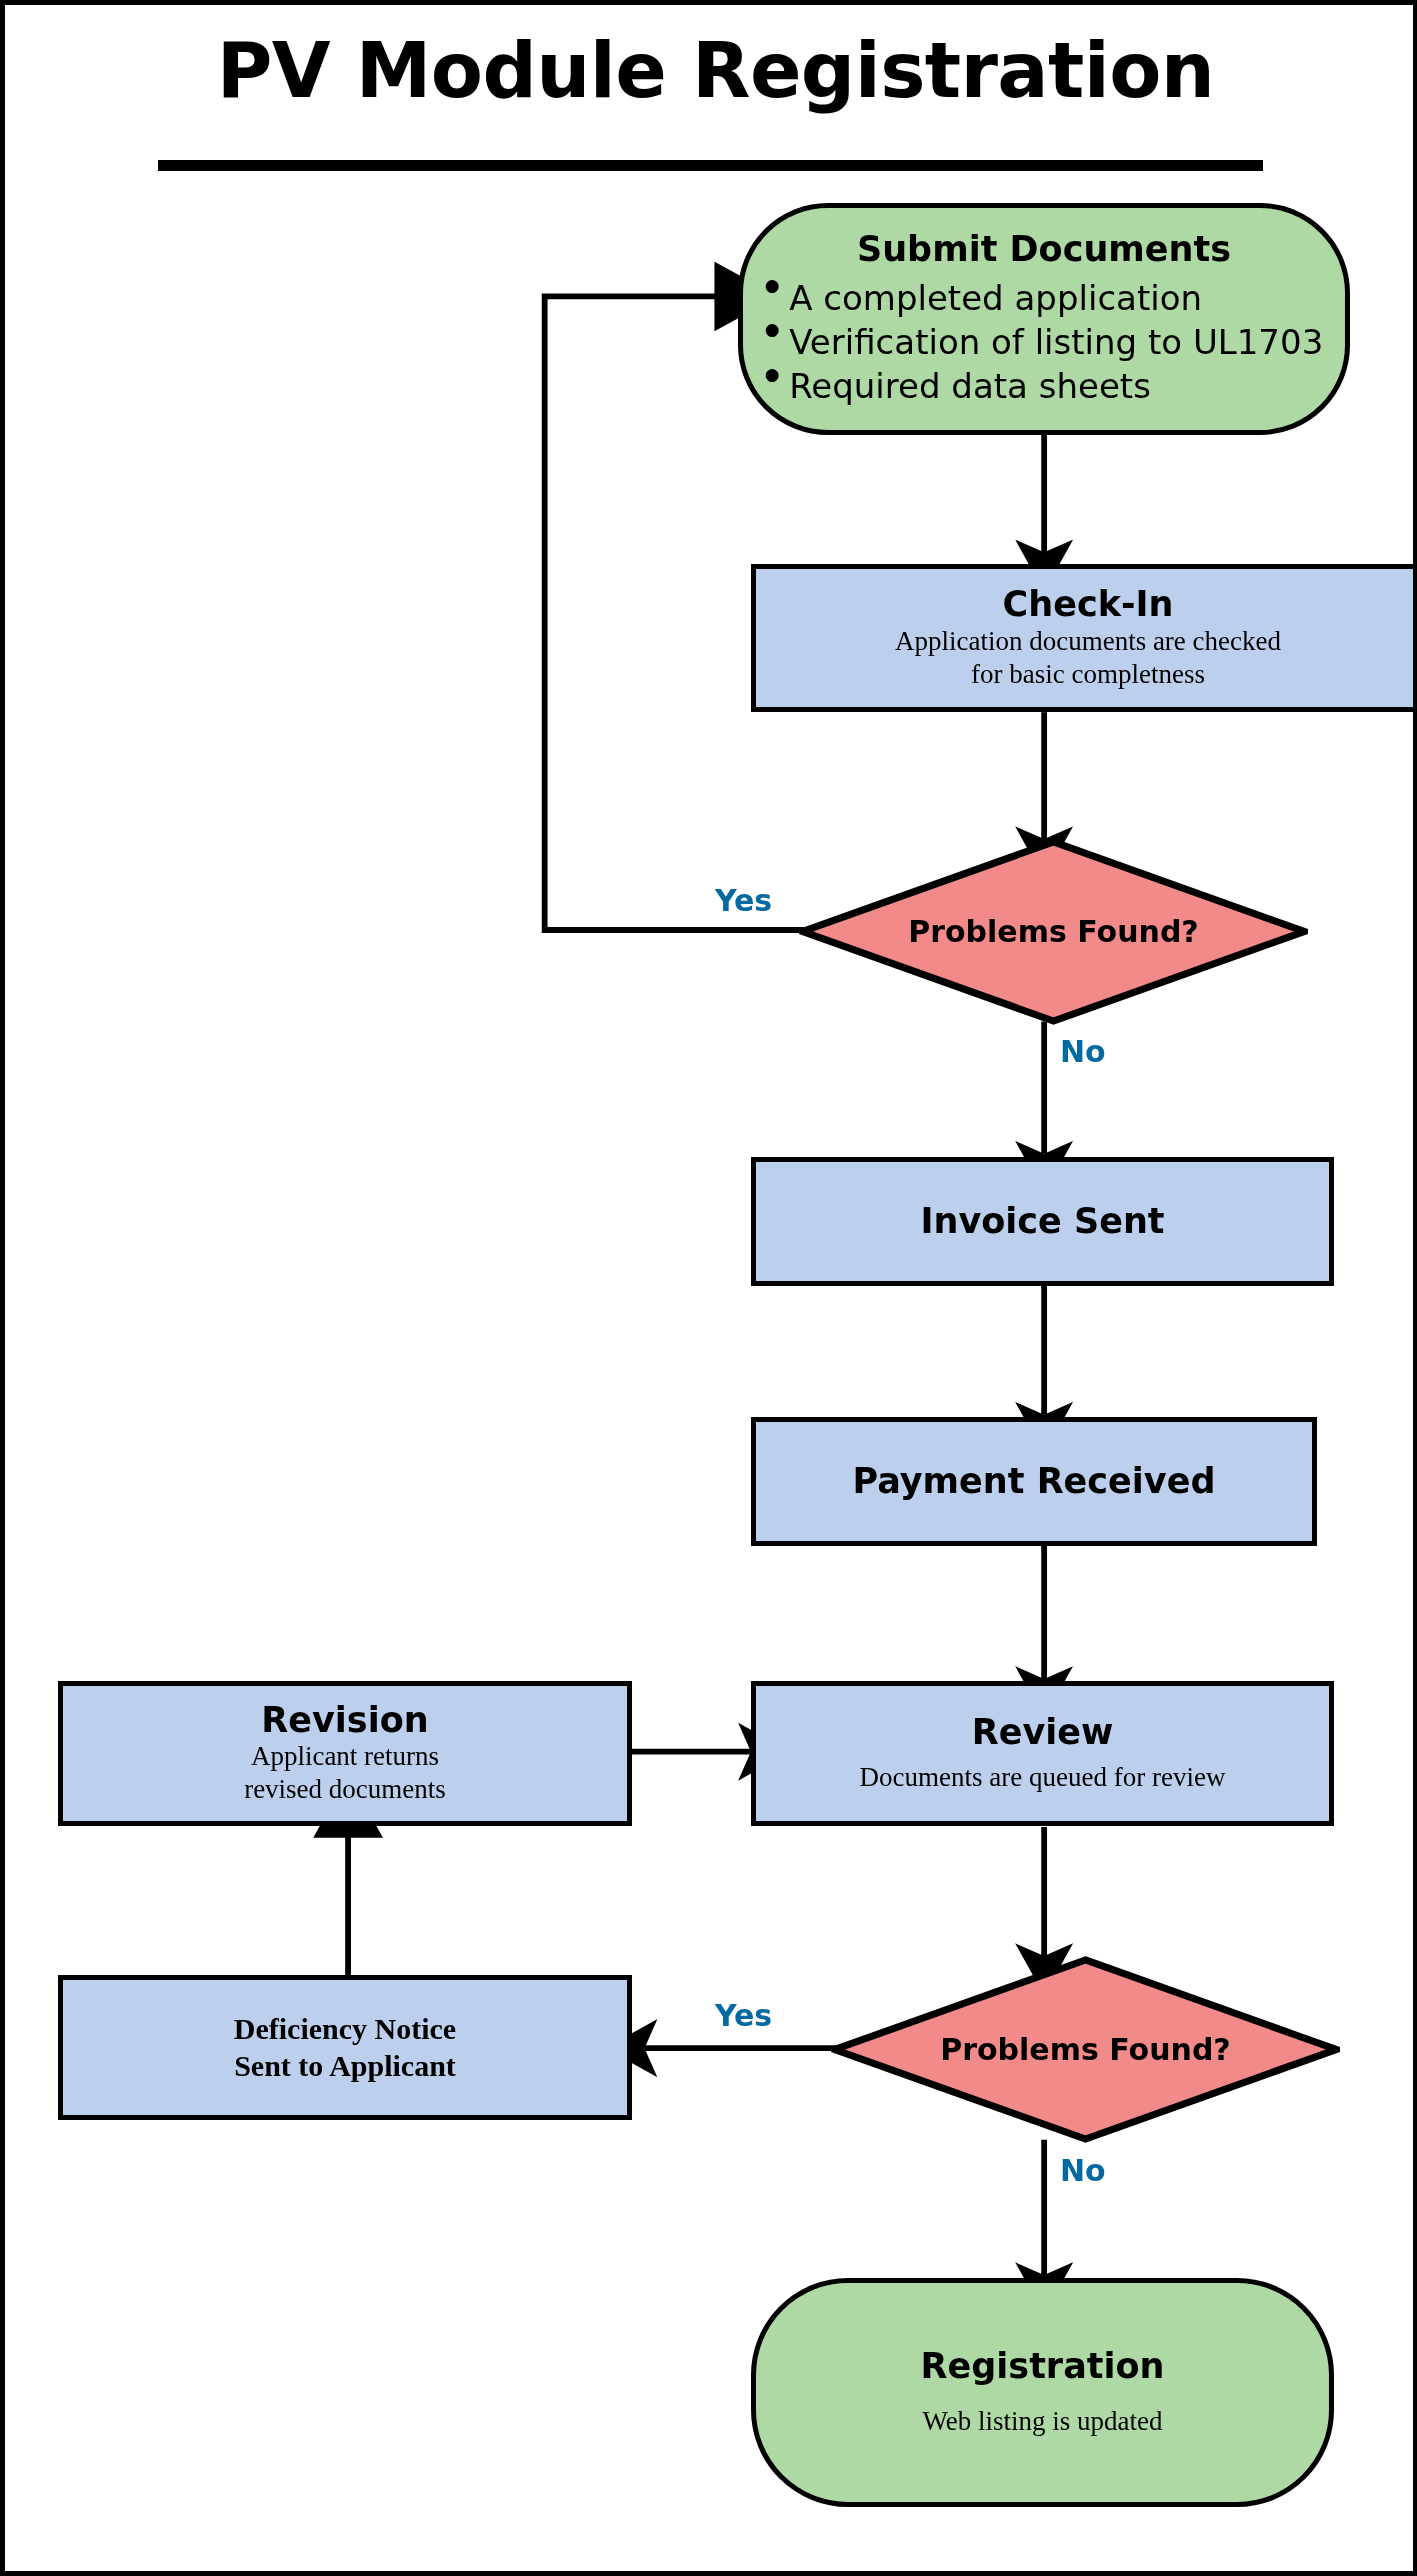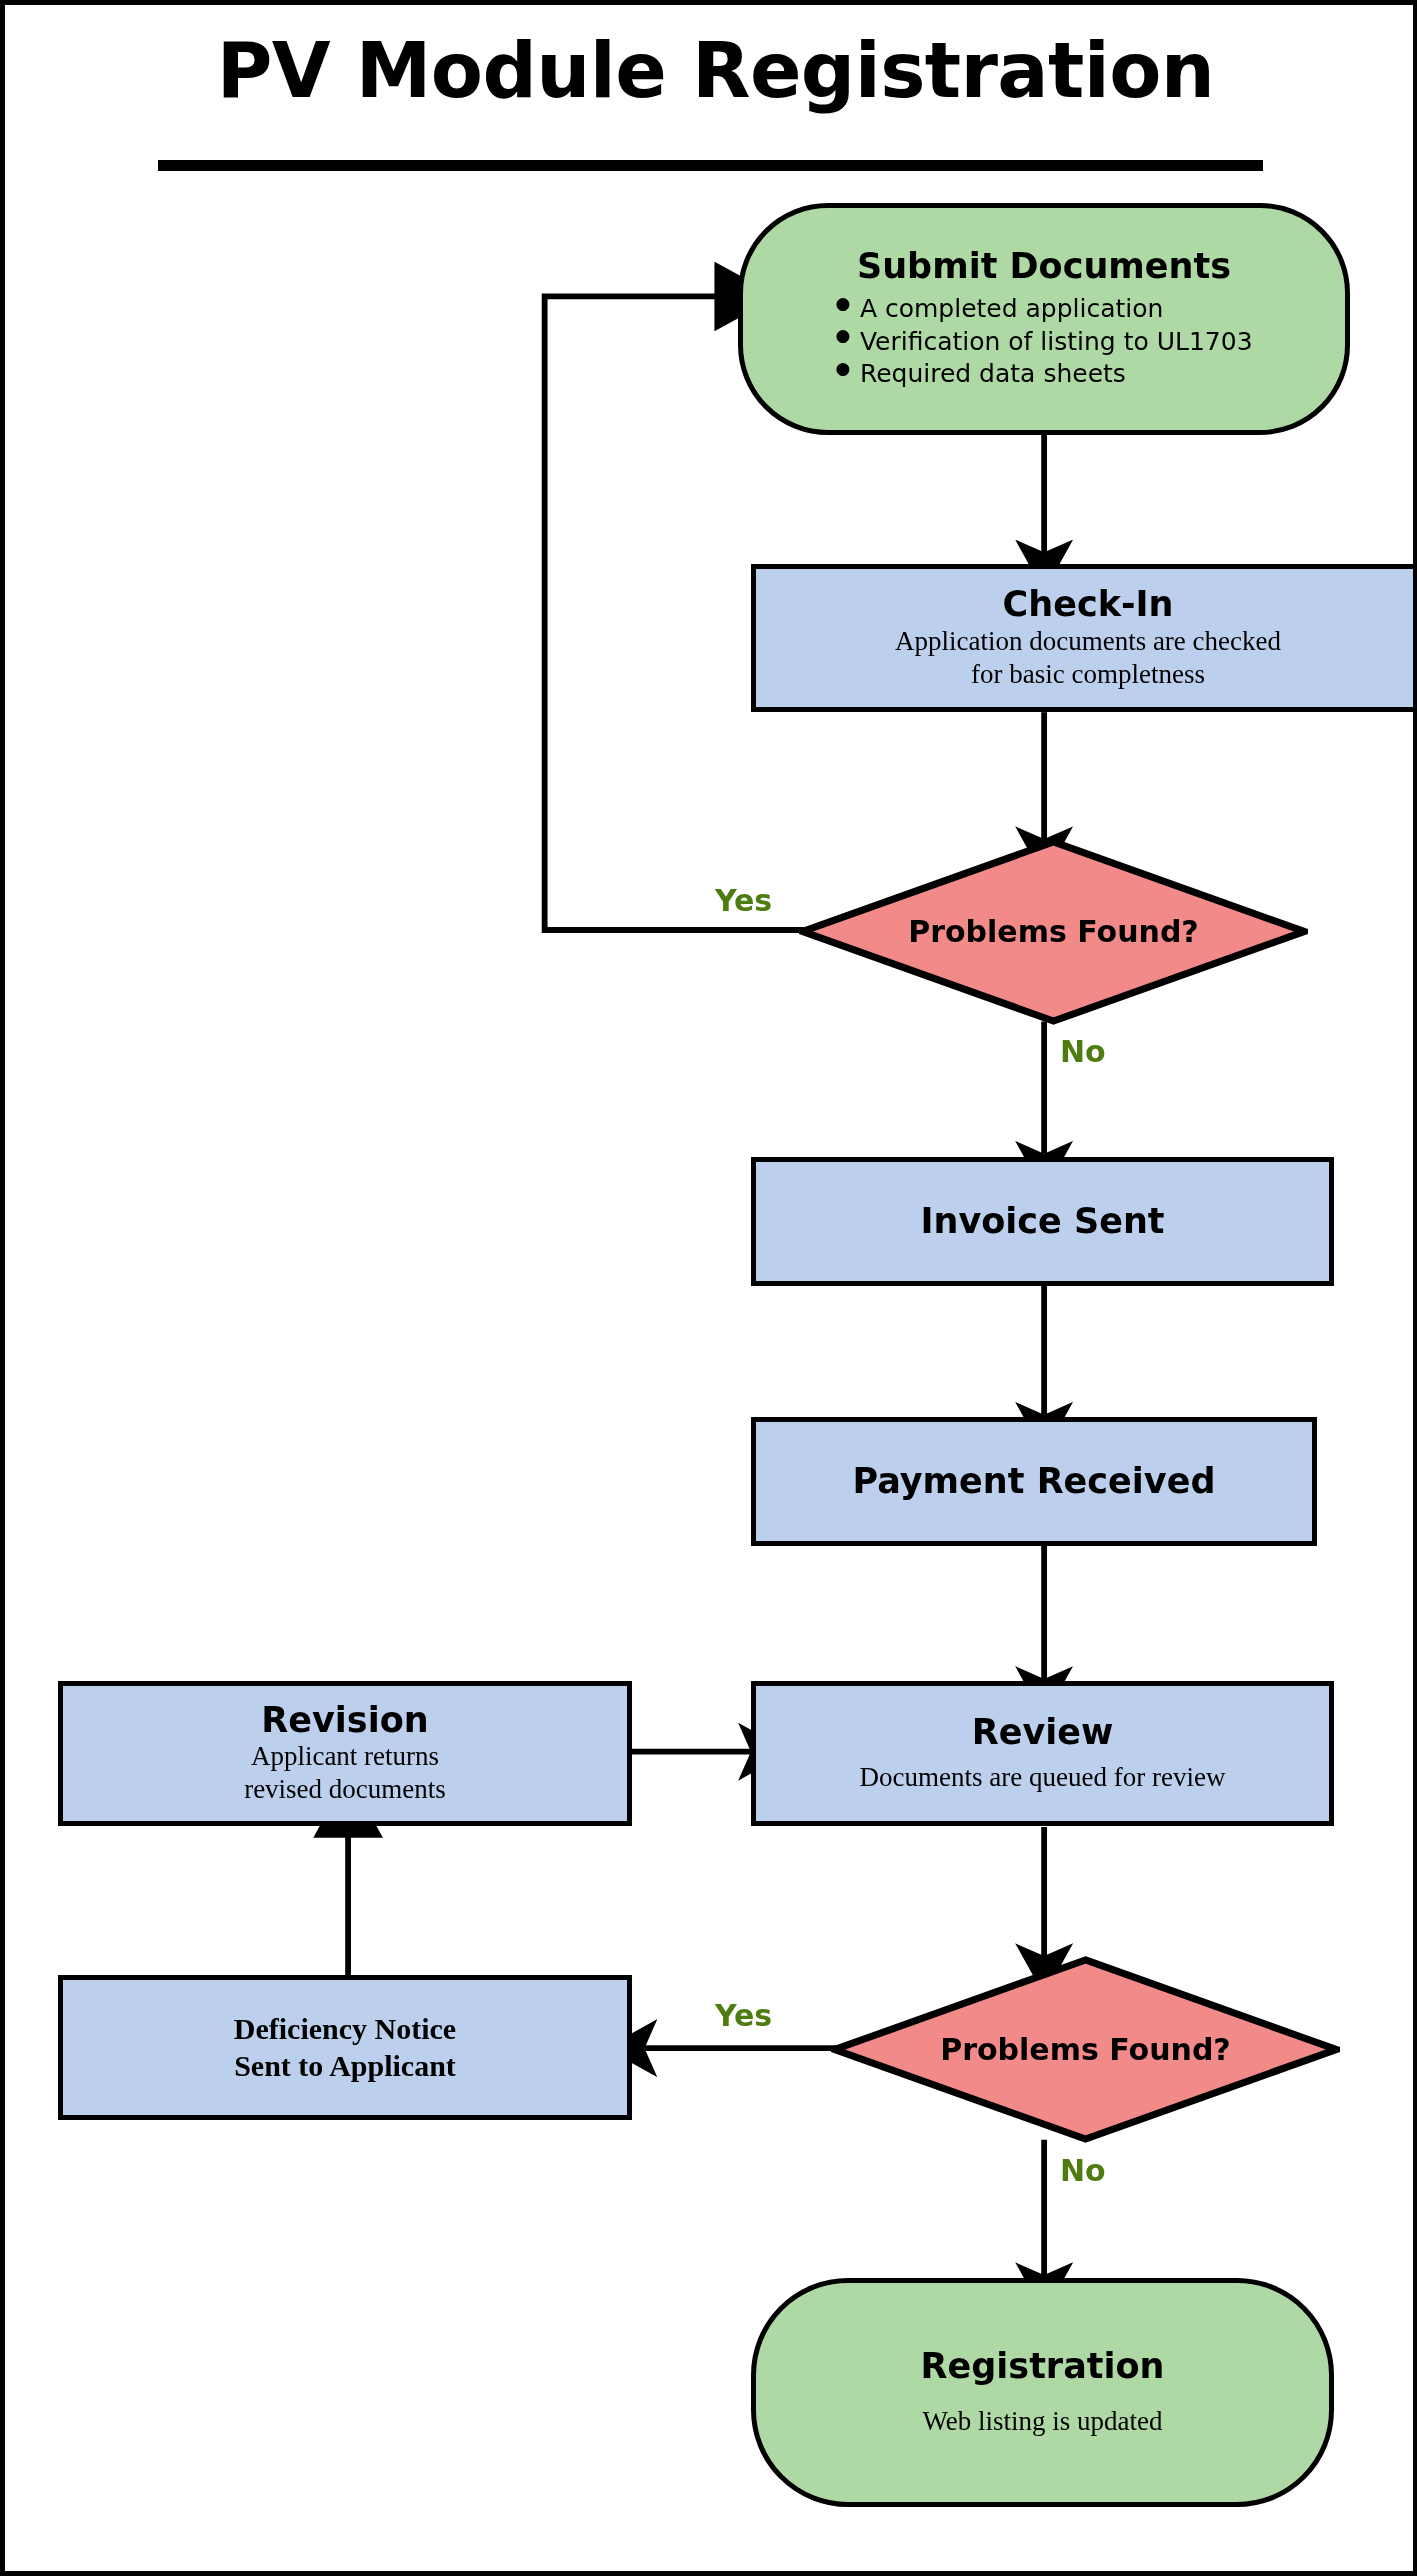--- a/index.html
+++ b/index.html
@@ -83,21 +83,21 @@
 
   .proc   { background: #BCD0ED; }
   .term   { background: #AFD9A4; border-radius: 90px; }
 
   
   .bullets {
     list-style: none;
     margin: 6.4px 0 0 0;
     padding: 0;
     text-align: left;
-    font-size: 25px;
+    font-size: 34px;
     line-height: 1.30;
     font-weight: normal;
   }
   .bullets li {
     position: relative;
     padding-left: 24.5px;
     white-space: nowrap;
   }
   .bullets li::before {
     content: "\25CF";
@@ -134,21 +134,21 @@
     width: 1418px;
     height: 2576px;
     pointer-events: none;
   }
 
   
   .edge-label {
     position: absolute;
     font-size: 30px;
     font-weight: bold;
-    color: #4d7c0f;
+    color: #0369a1;
     font-family: "DejaVu Sans", sans-serif;
     white-space: nowrap;
   }
 </style>
 </head>
 <body>
 
 <div id="canvas">
 
   <div class="title">PV Module Registration</div>

